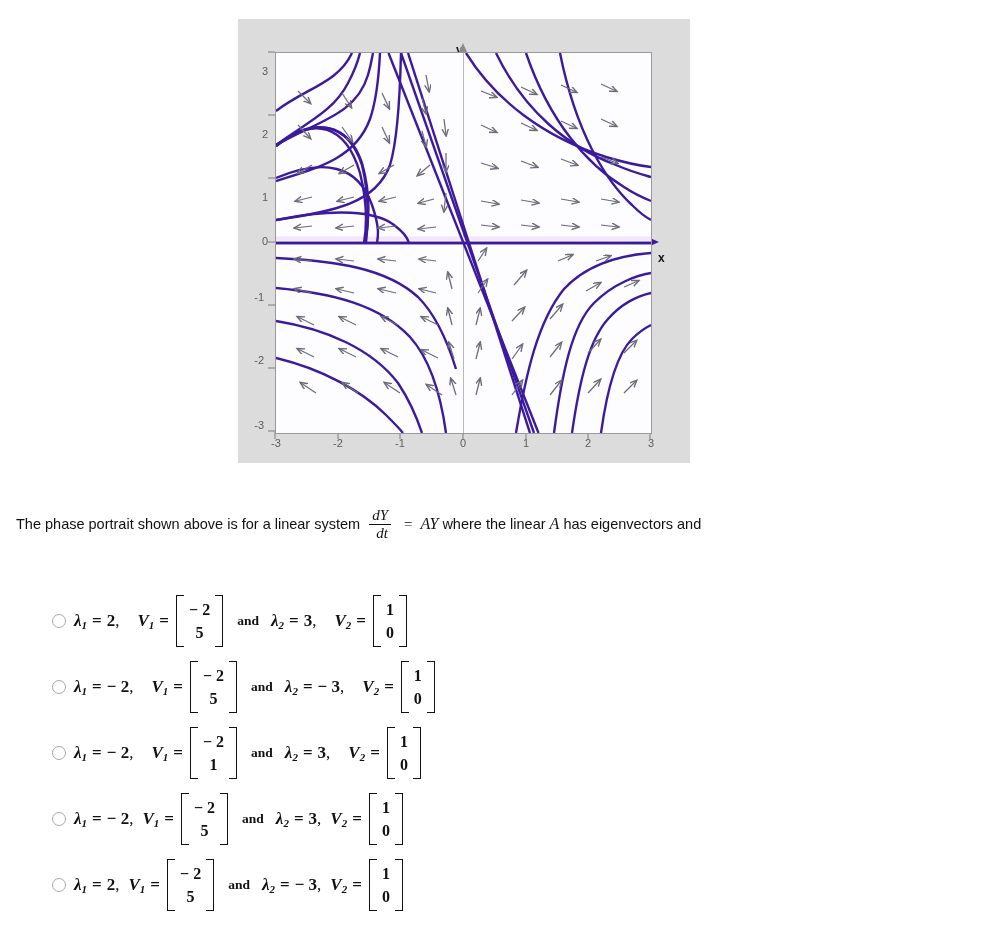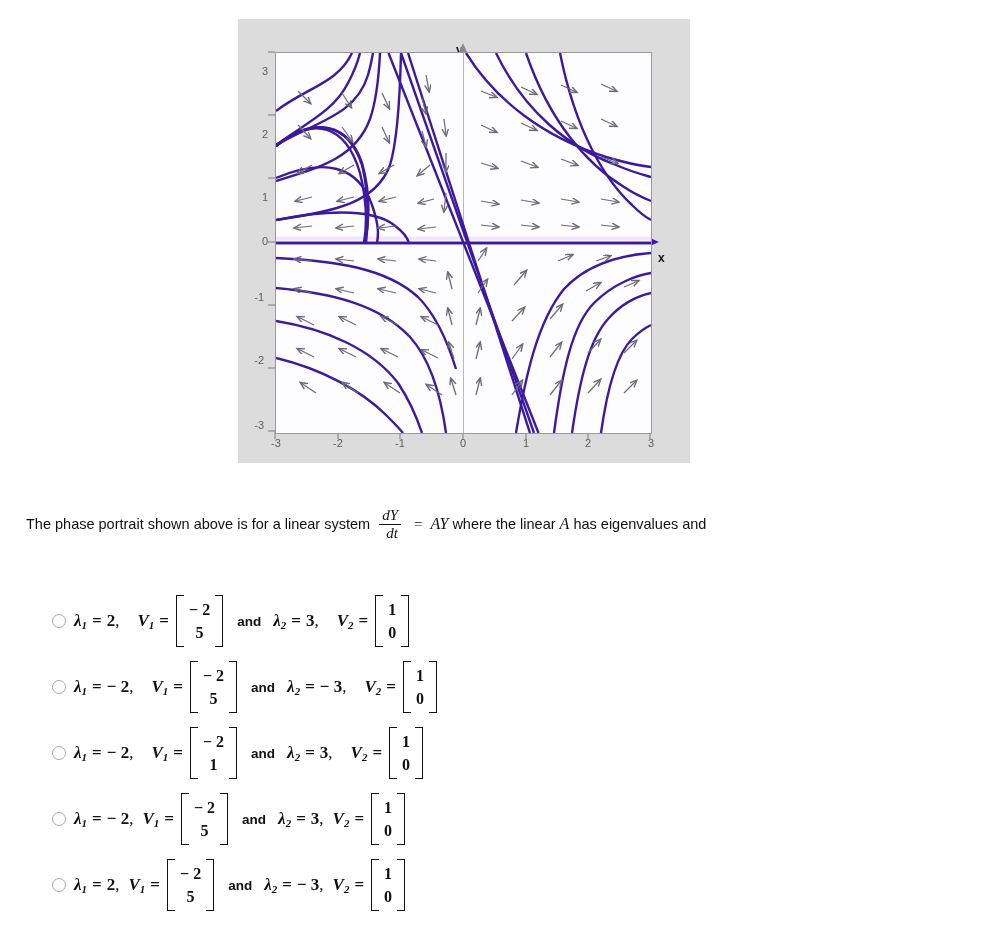--- a/index.html
+++ b/index.html
@@ -44,21 +44,21 @@
     font-size: 11px;
     color: #5c5c5c;
     text-align: center;
   }
   .ytick { width: 22px; text-align: right; }
   .xtick { width: 22px; }
 
   
   .question-block {
     position: absolute;
-    left: 26px; top: 505px;
+    left: 16px; top: 505px;
     width: 900px;
     font-size: 14.5px;
     color: #111;
     line-height: 38px;
   }
   .q-line { display: block; white-space: nowrap; }
   .mathit { font-family: "Liberation Serif", serif; font-style: italic; font-size: 16px; }
   .frac {
     display: inline-block;
     vertical-align: middle;
@@ -103,21 +103,21 @@
     font-size: 11px;
     vertical-align: sub;
     position: relative;
     top: 4px;
     font-style: italic;
     font-weight: bold;
   }
   .mrow .op { margin: 0 5px; font-weight: bold; }
   .mrow .num { font-weight: bold; }
   .mrow .and {
-    font-family: Liberation Sans, sans-serif;
+    font-family: Liberation Serif, serif;
     font-size: 13.5px;
     font-weight: bold;
     margin: 0 12px;
     color:#111;
   }
   .gap-sm { width: 9px; display:inline-block; }
   .gap-md { width: 18px; display:inline-block; }
 
   
   .vec {
@@ -368,21 +368,21 @@
     <span class="q-line">
       <span>The phase portrait shown above is for a linear system</span>
       <span class="frac">
         <span class="num">dY</span>
         <span class="den">dt</span>
       </span>
       <span class="eqsign">=</span>
       <span class="mathit">AY</span>
       <span>where the linear</span>
       <span class="mathit">A</span>
-      <span>has eigenvalues and</span>
+      <span>has eigenvectors and</span>
     </span>
   </div>
 
   <div class="options">
 
     <div class="option-row">
       <span class="radio"></span>
       <span class="mrow">
         <span class="sym">λ</span>
           <span class="sub">1</span>

